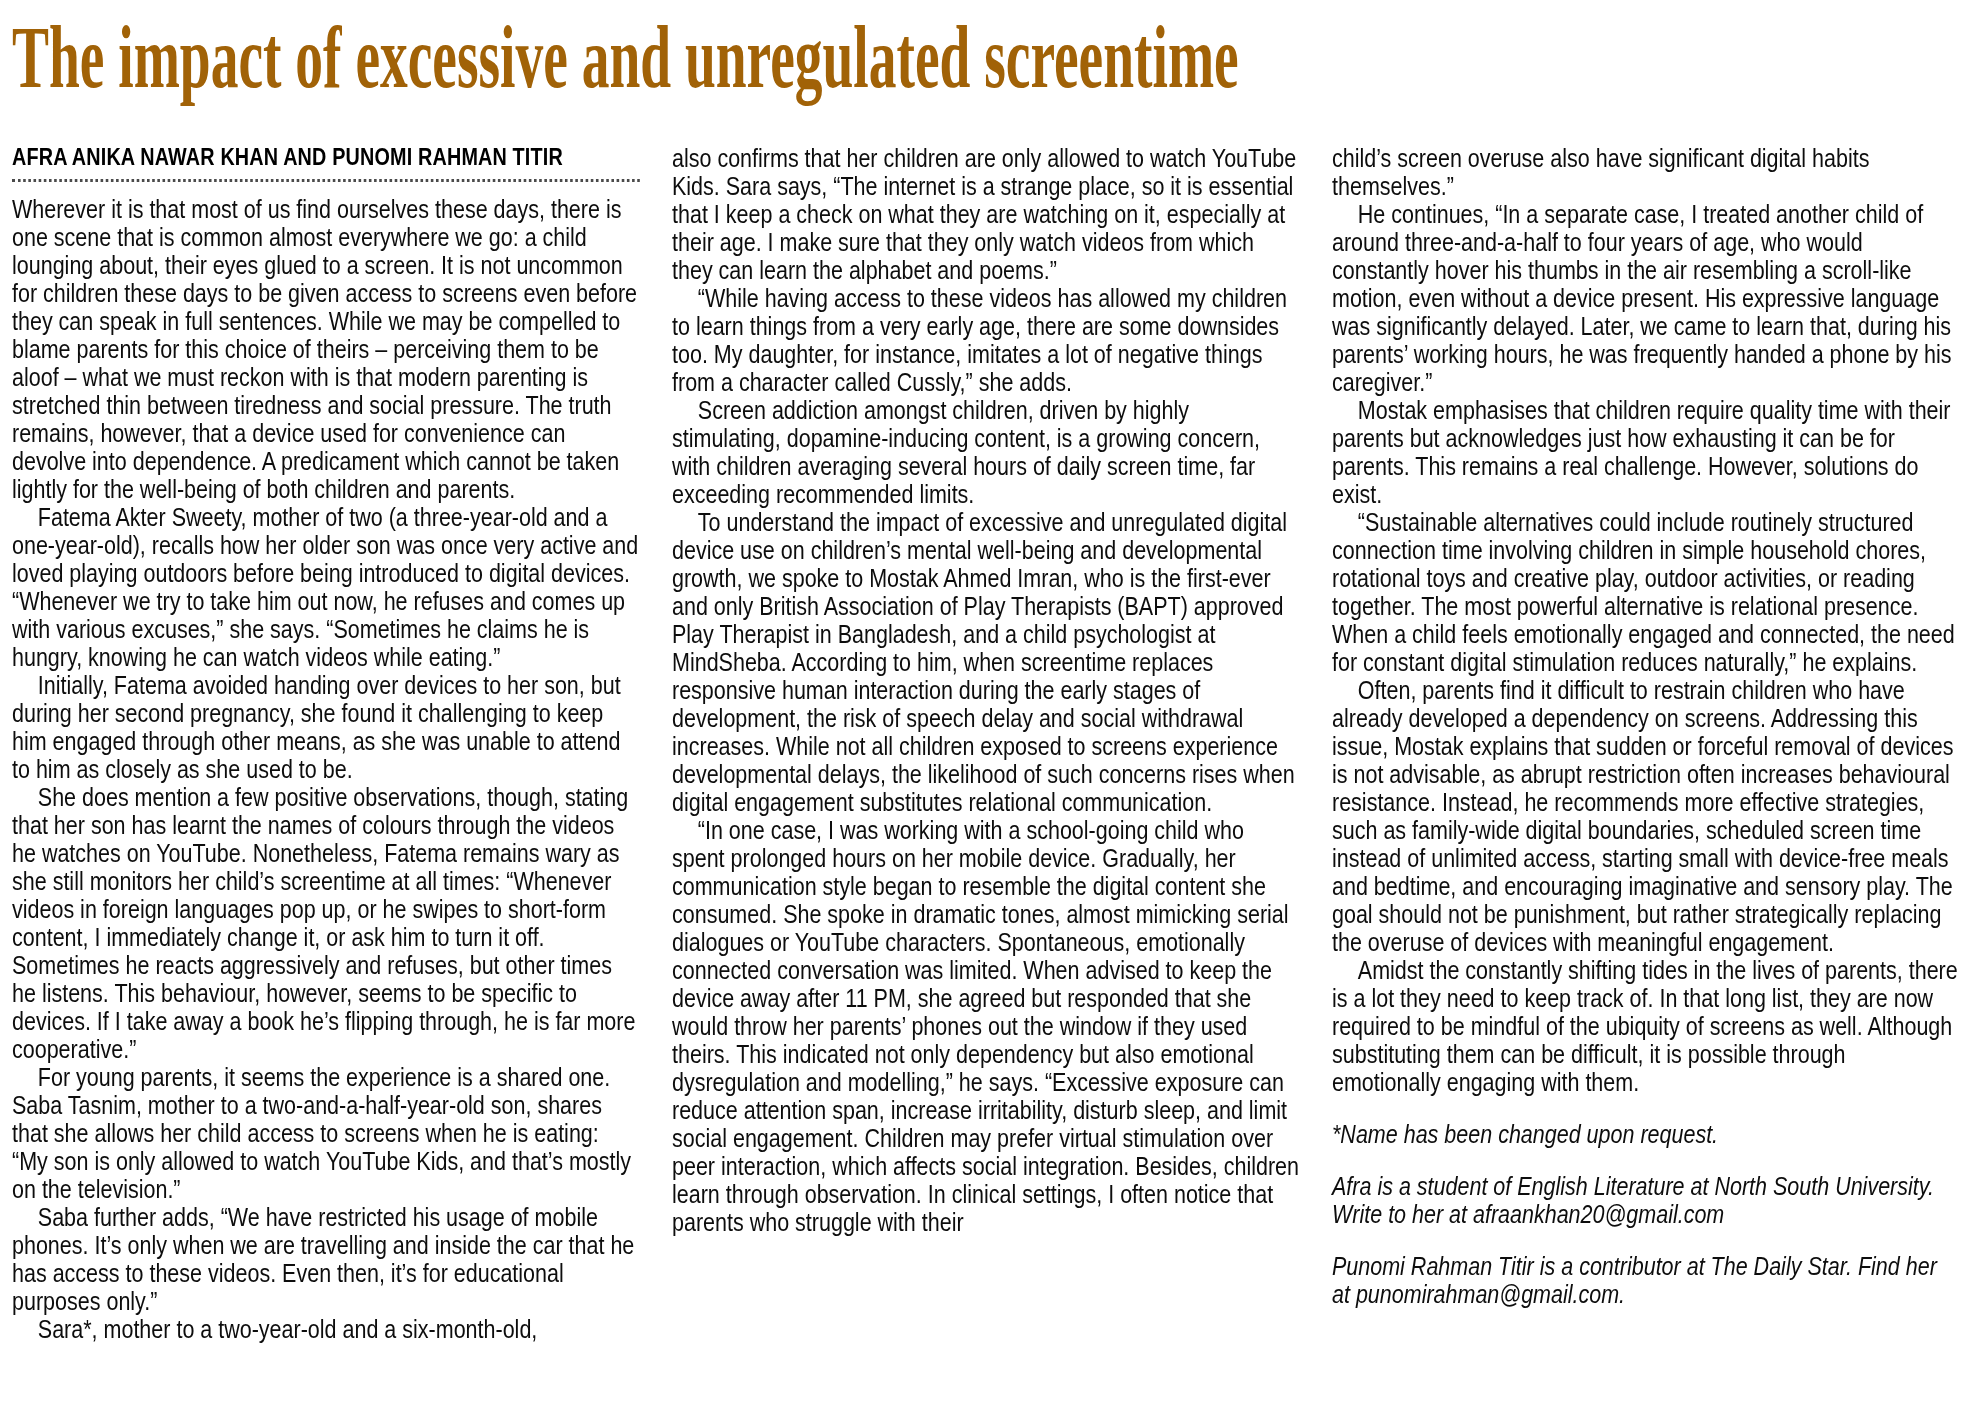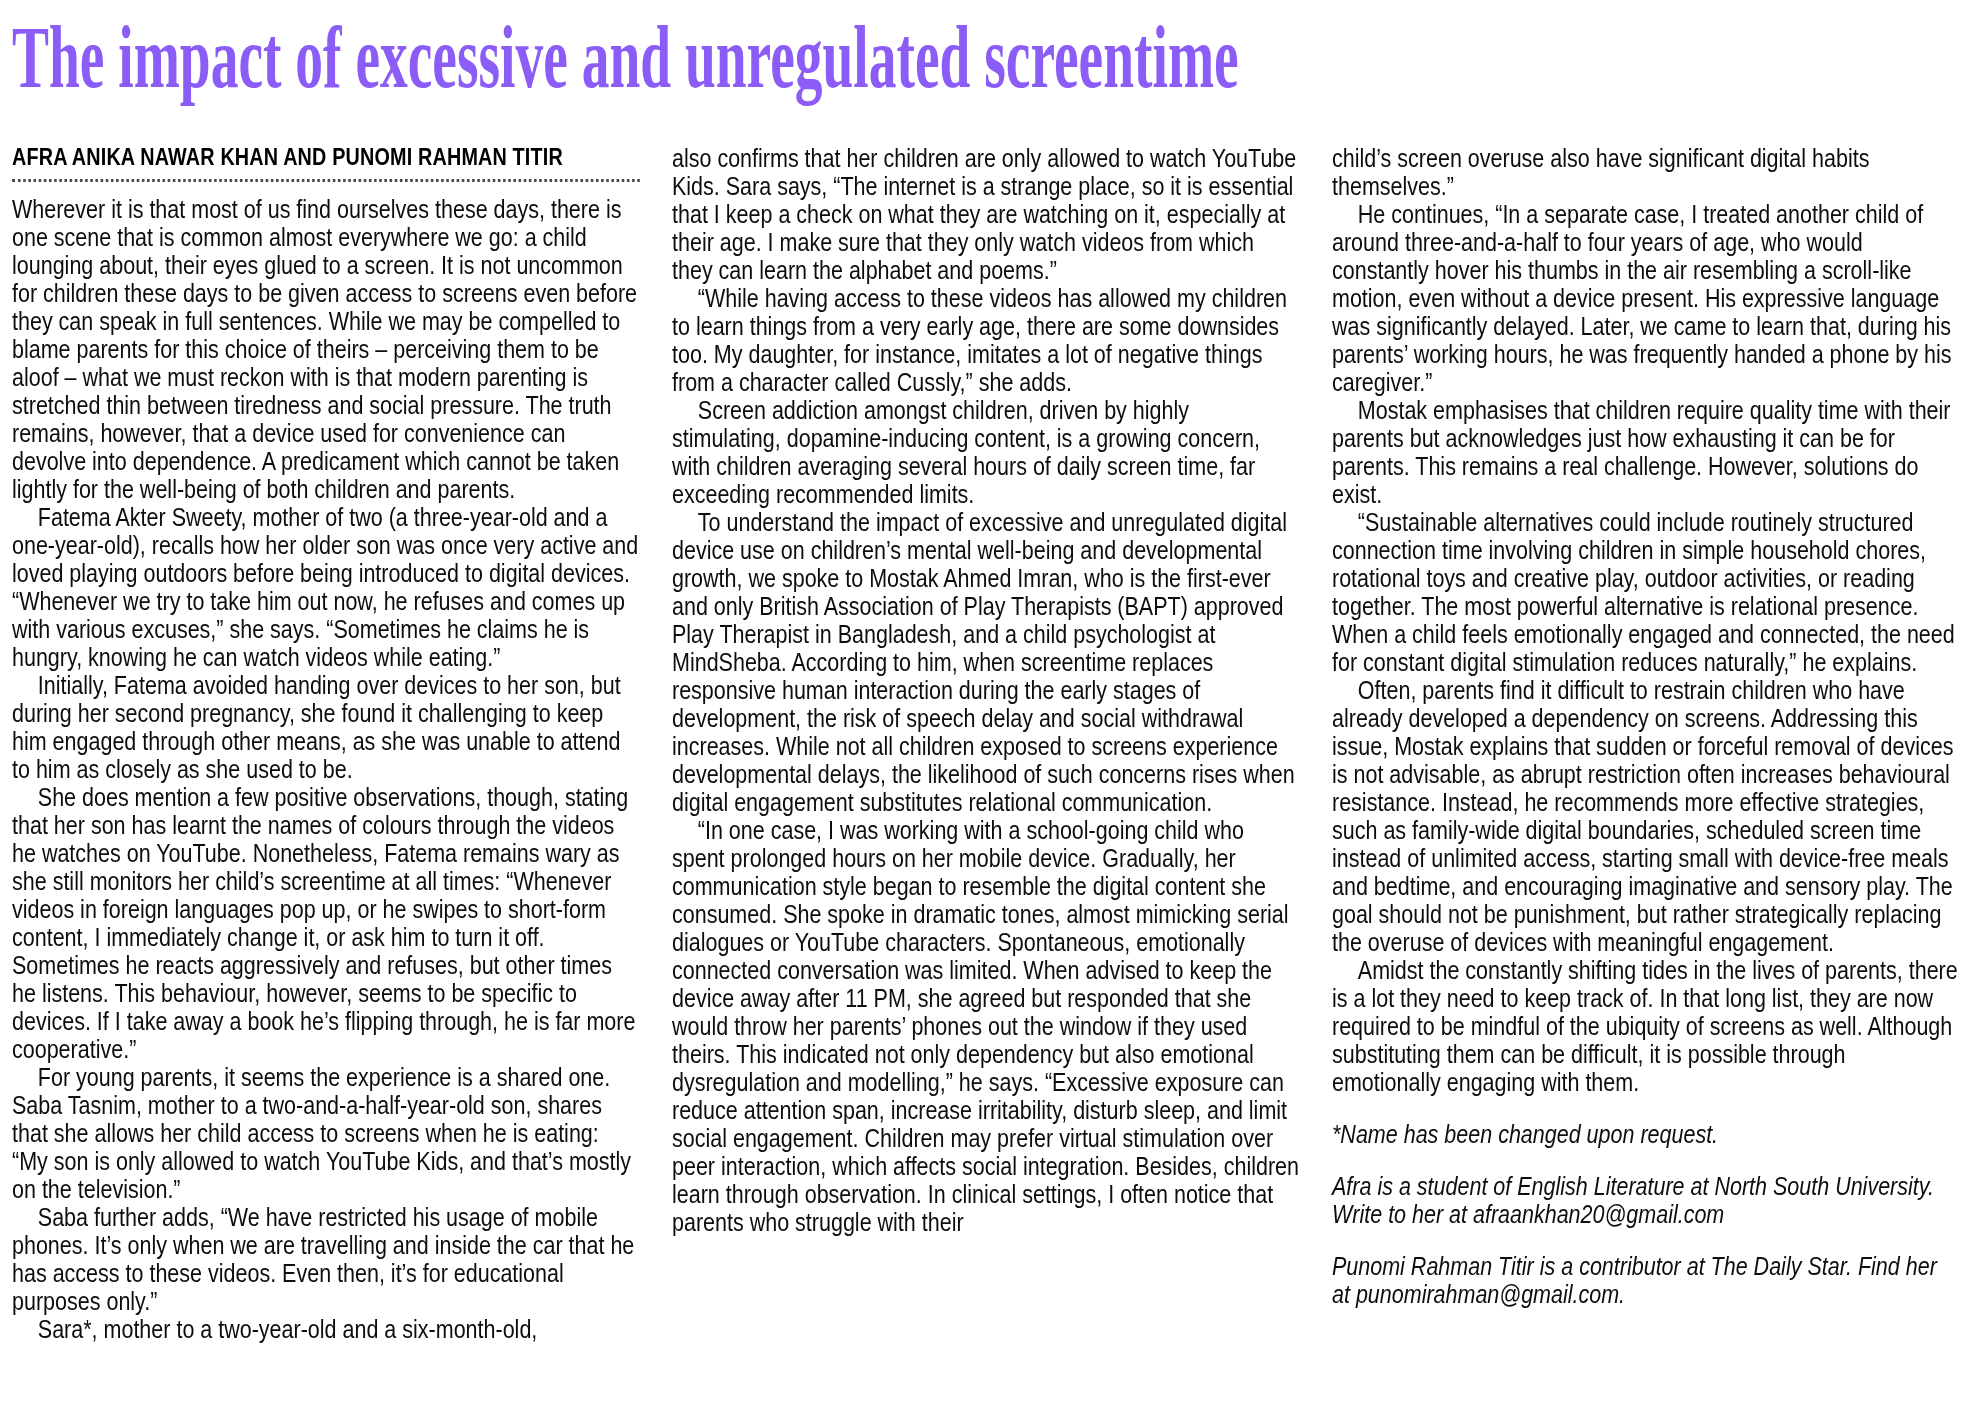--- a/index.html
+++ b/index.html
@@ -9,21 +9,21 @@
     font-family: "Liberation Sans", sans-serif;
     color: #0b0b0b;
   }
   .page { padding: 12px 10px 0 12px; }
 
   .headline {
     font-family: "Liberation Serif", serif;
     font-weight: 700;
     font-size: 88px;
     line-height: 1.04;
-    color: #8b5cf6;
+    color: #a16207;
     white-space: nowrap;
   }
   .headline .squeeze {
     display: inline-block;
     transform: scaleX(0.63);
     transform-origin: 0 50%;
   }
 
   .content { display: flex; margin-top: 40px; }
   .col { width: 628px; flex: 0 0 628px; overflow: visible; }

